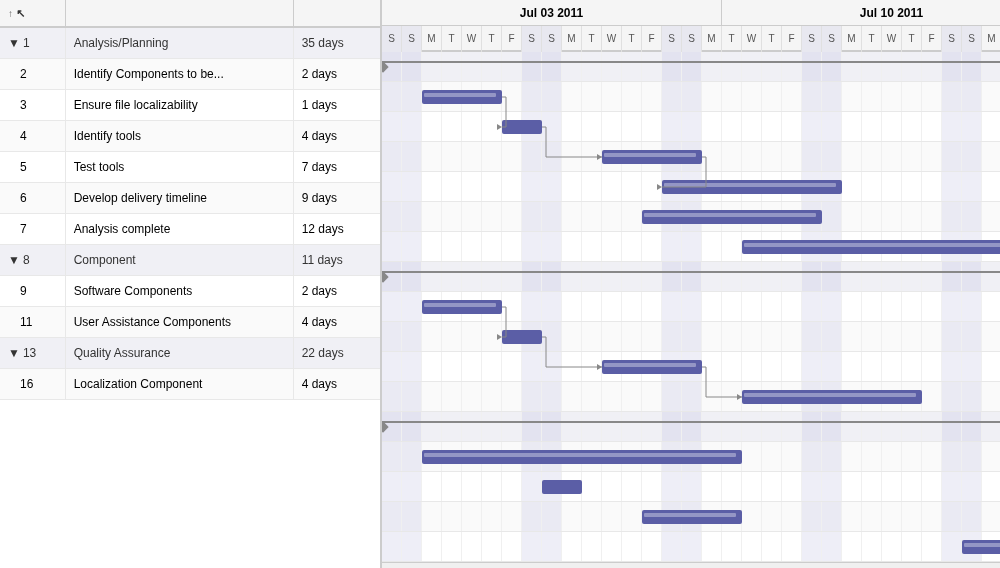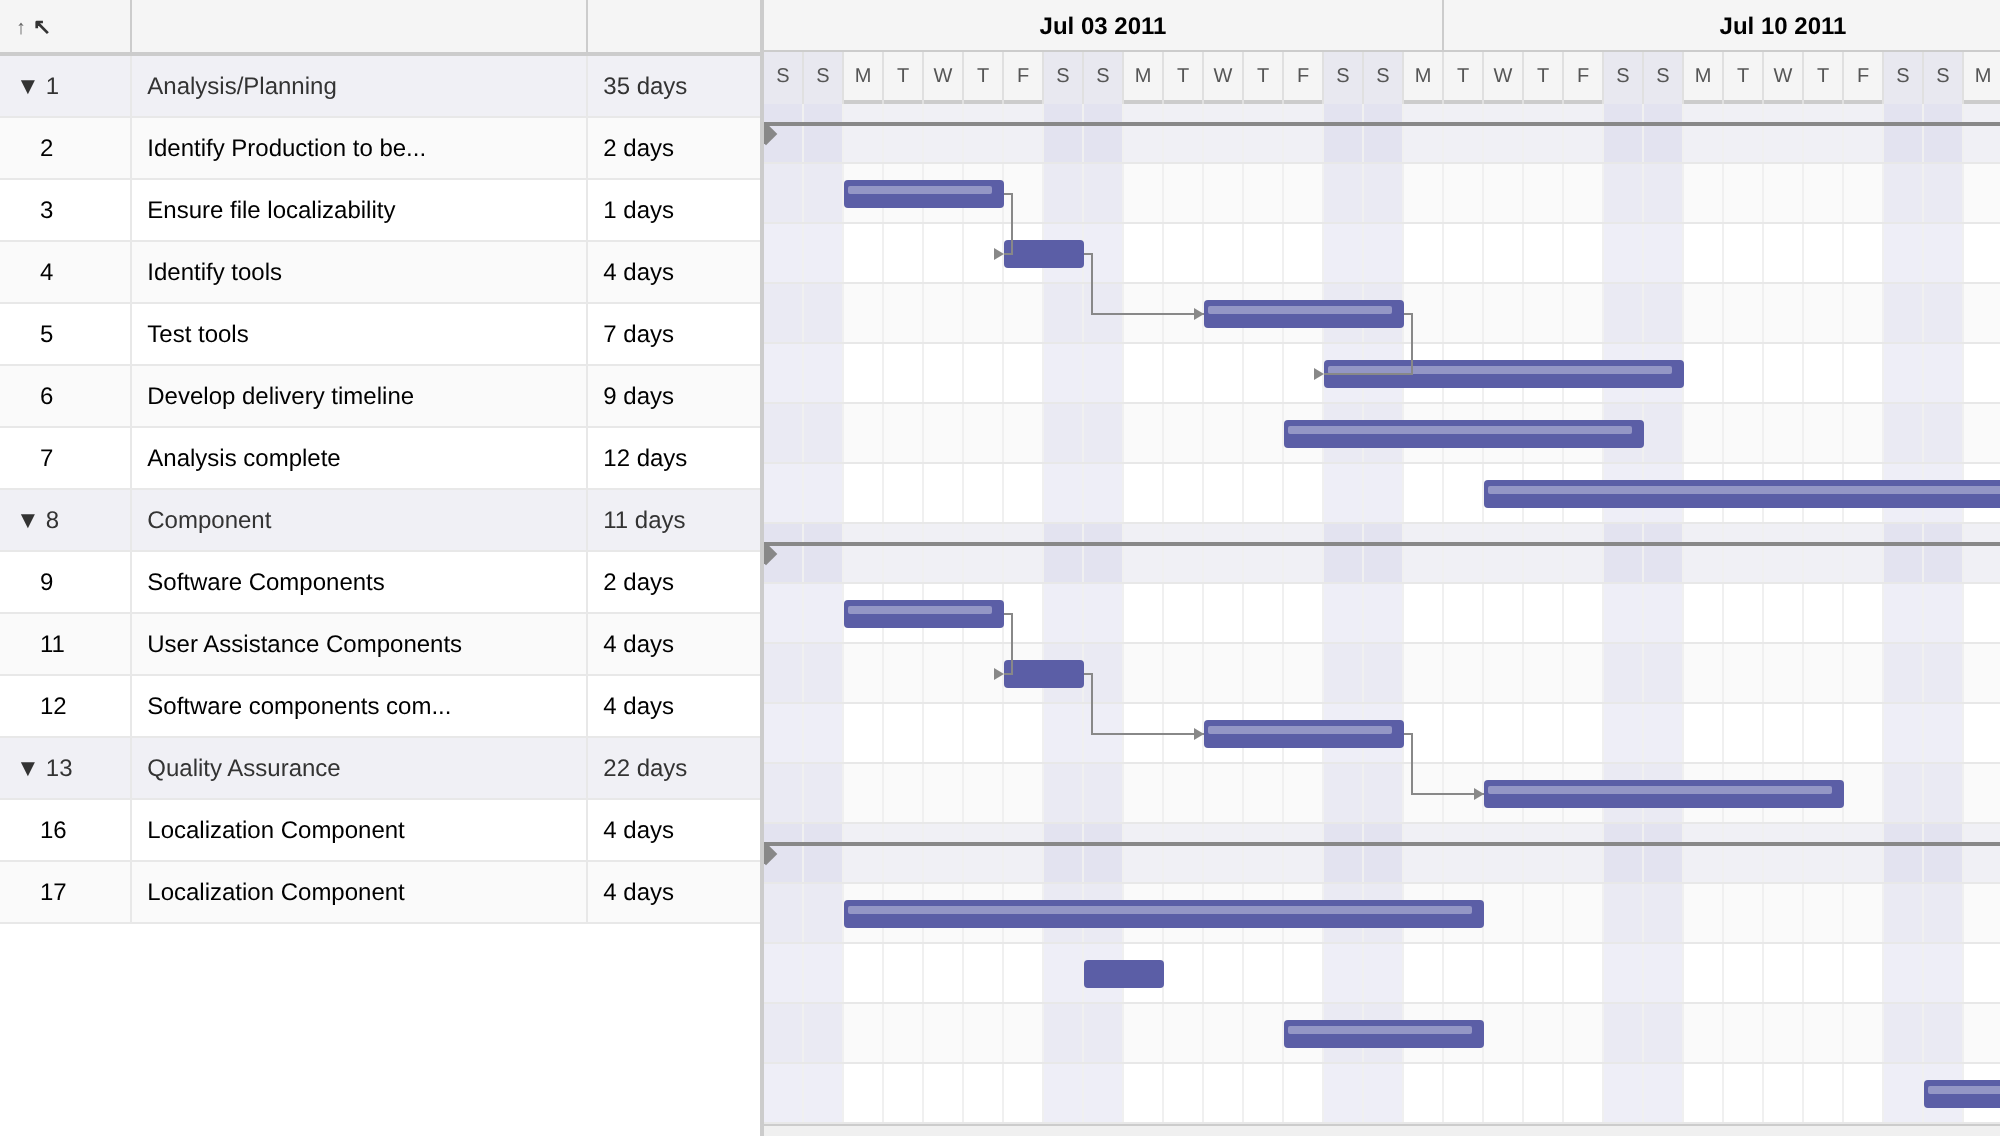--- a/index.html
+++ b/index.html
@@ -146,21 +146,21 @@
         </tr>
       </thead>
       <tbody id="task-tbody">
       <tr class="row-group">
             <td><span style="margin-right:3px;">▼</span>1</td>
             <td title="Analysis/Planning" style="max-width: 210px; overflow: hidden; text-overflow: ellipsis;">Analysis/Planning</td>
             <td>35 days</td>
           </tr>
           <tr>
             <td style="padding-left: 20px;">2</td>
-            <td title="Identify Components to be..." style="max-width: 210px; overflow: hidden; text-overflow: ellipsis;">Identify Production to be...</td>
+            <td title="Identify Components to be..." style="max-width: 210px; overflow: hidden; text-overflow: ellipsis;">Identify Components to be...</td>
             <td>2 days</td>
           </tr>
           <tr>
             <td style="padding-left: 20px;">3</td>
             <td title="Ensure file localizability" style="max-width: 210px; overflow: hidden; text-overflow: ellipsis;">Ensure file localizability</td>
             <td>1 days</td>
           </tr>
           <tr>
             <td style="padding-left: 20px;">4</td>
             <td title="Identify tools" style="max-width: 210px; overflow: hidden; text-overflow: ellipsis;">Identify tools</td>
@@ -189,37 +189,27 @@
           <tr>
             <td style="padding-left: 20px;">9</td>
             <td title="Software Components" style="max-width: 210px; overflow: hidden; text-overflow: ellipsis;">Software Components</td>
             <td>2 days</td>
           </tr>
           <tr>
             <td style="padding-left: 20px;">11</td>
             <td title="User Assistance Components" style="max-width: 210px; overflow: hidden; text-overflow: ellipsis; margin-left: 46px;">User Assistance Components</td>
             <td>4 days</td>
           </tr>
-          <tr>
-            <td style="padding-left: 20px;">12</td>
-            <td title="Software components com..." style="max-width: 210px; overflow: hidden; text-overflow: ellipsis;">Software components com...</td>
-            <td>4 days</td>
-          </tr>
           <tr class="row-group">
             <td><span style="margin-right:3px;">▼</span>13</td>
             <td title="Quality Assurance" style="max-width: 210px; overflow: hidden; text-overflow: ellipsis;">Quality Assurance</td>
             <td>22 days</td>
           </tr>
           <tr>
             <td style="padding-left: 20px;">16</td>
-            <td title="Localization Component" style="max-width: 210px; overflow: hidden; text-overflow: ellipsis;">Localization Component</td>
-            <td>4 days</td>
-          </tr>
-          <tr>
-            <td style="padding-left: 20px;">17</td>
             <td title="Localization Component" style="max-width: 210px; overflow: hidden; text-overflow: ellipsis;">Localization Component</td>
             <td>4 days</td>
           </tr>
         </tbody>
     </table>
   </div>
 
   <div class="gantt-area">
     <div class="gantt-inner" id="gantt-inner" style="width: 1120px;">
 

